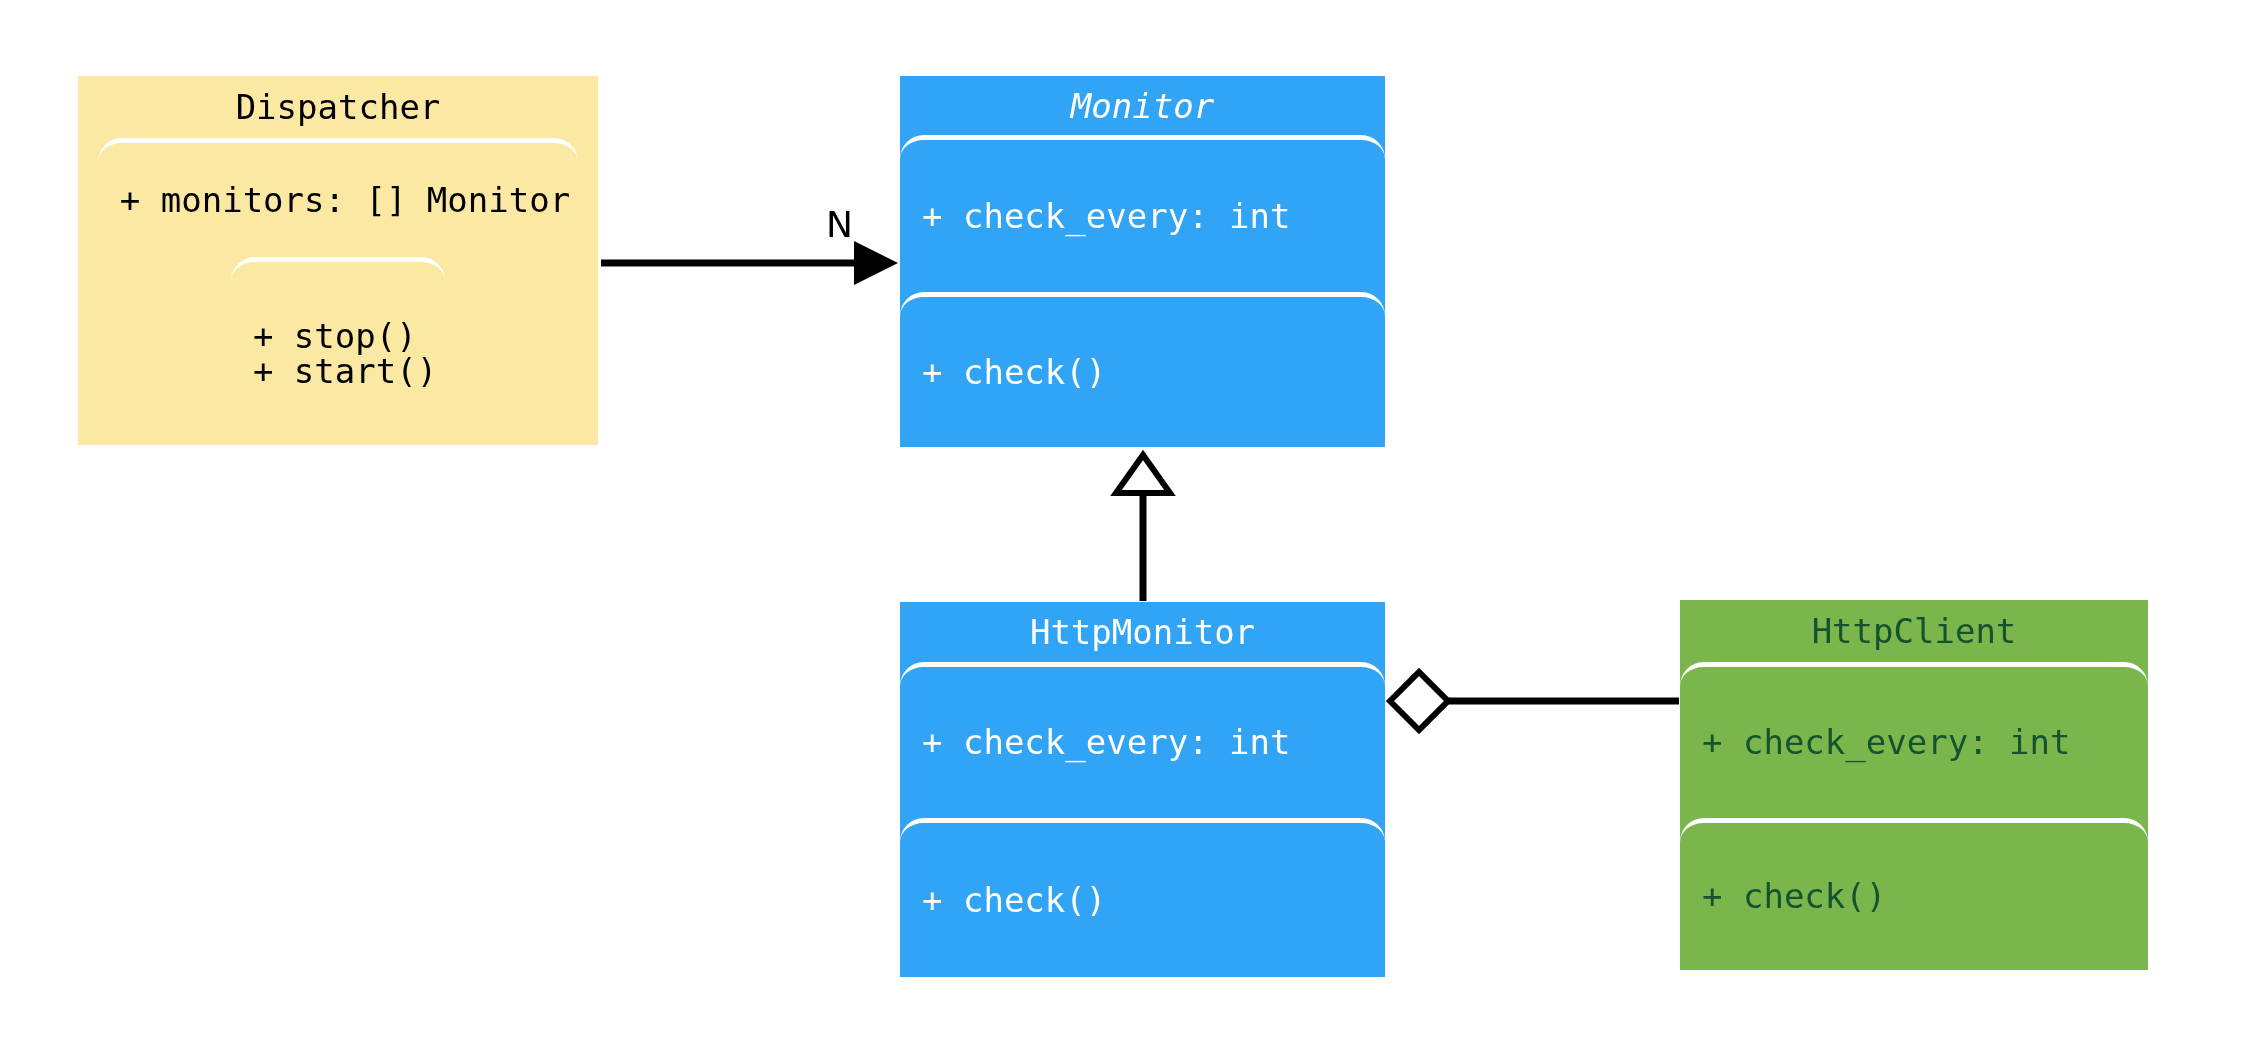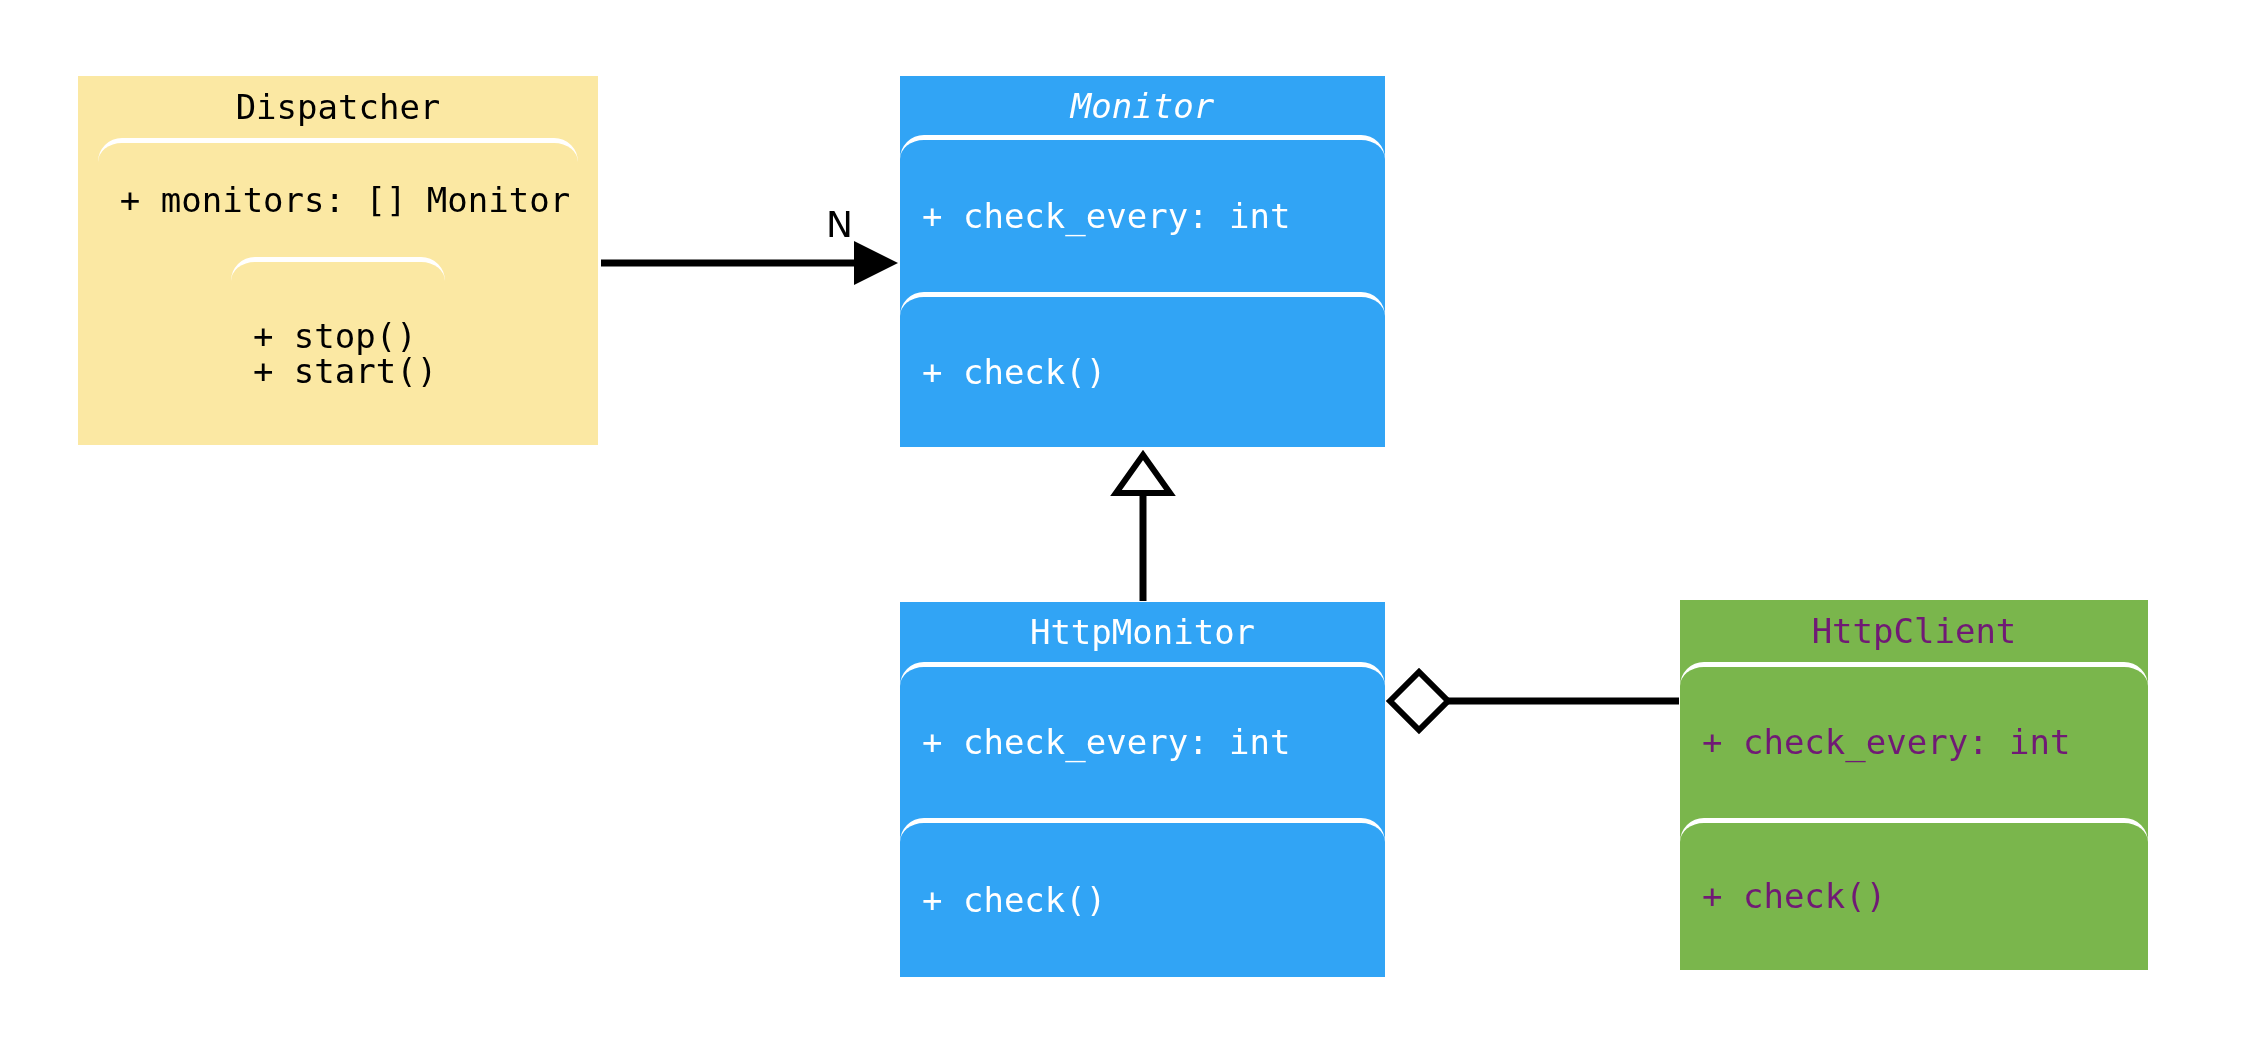--- a/index.html
+++ b/index.html
@@ -138,21 +138,21 @@
   <div class="uml-class pos-httpmonitor" style="background-color: rgb(49, 164, 245); color: rgb(255, 255, 255);">
     <div class="class-title">HttpMonitor</div>
     <div class="compartment attrs">
         <div class="member">+ check_every: int</div>
       </div>
     <div class="compartment methods">
         <div class="member">+ check()</div>
       </div>
   </div>
 
-  <div class="uml-class pos-httpclient" style="background-color: rgb(122, 182, 76); color: #701a75;">
+  <div class="uml-class pos-httpclient" style="background-color: rgb(122, 182, 76); color: #14532d;">
     <div class="class-title">HttpClient</div>
     <div class="compartment attrs">
         <div class="member">+ check_every: int</div>
       </div>
     <div class="compartment methods">
         <div class="member">+ check()</div>
       </div>
   </div>
 
 </div>

